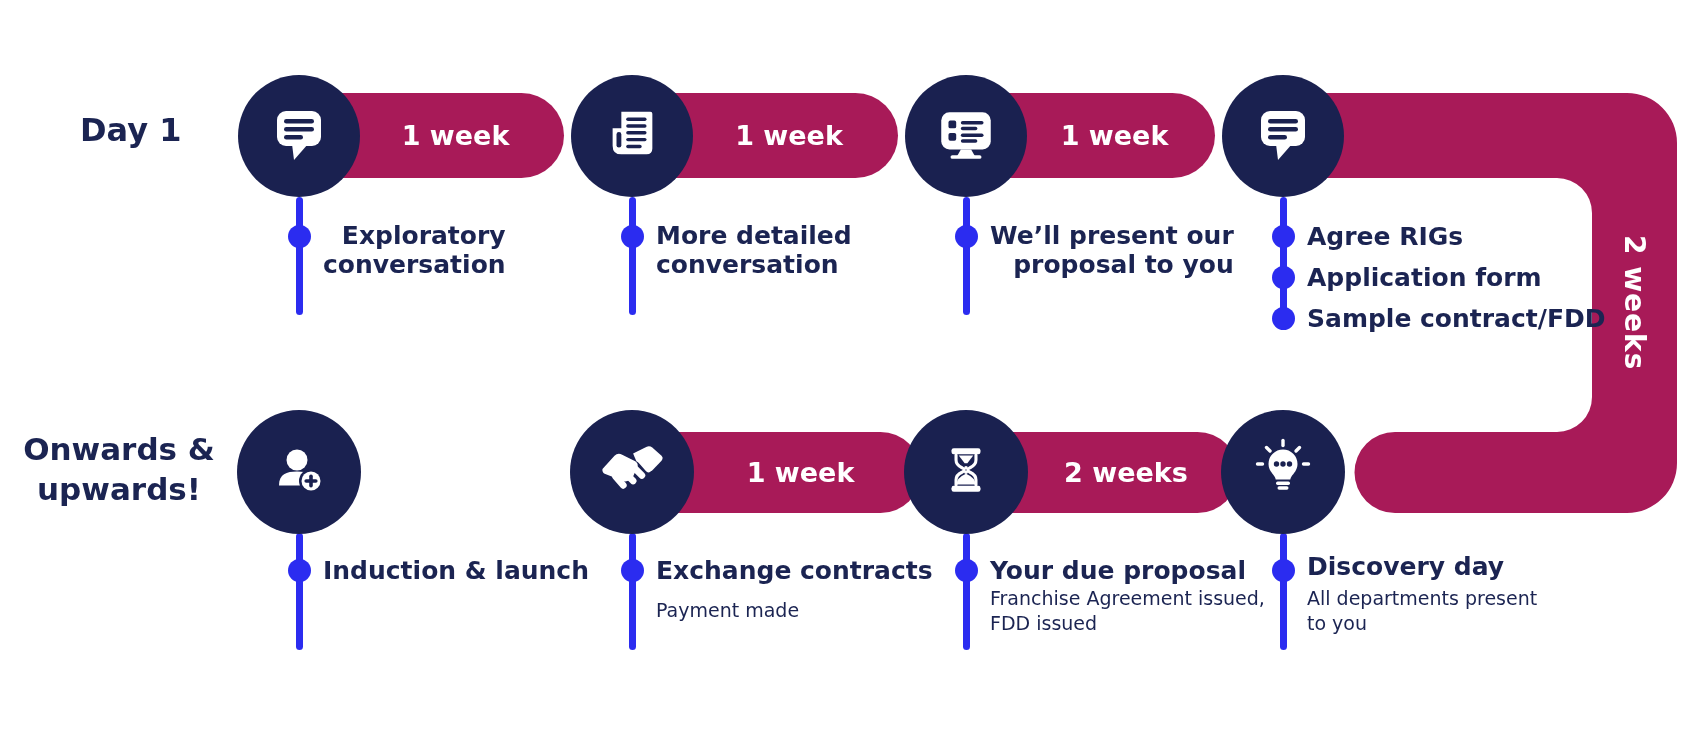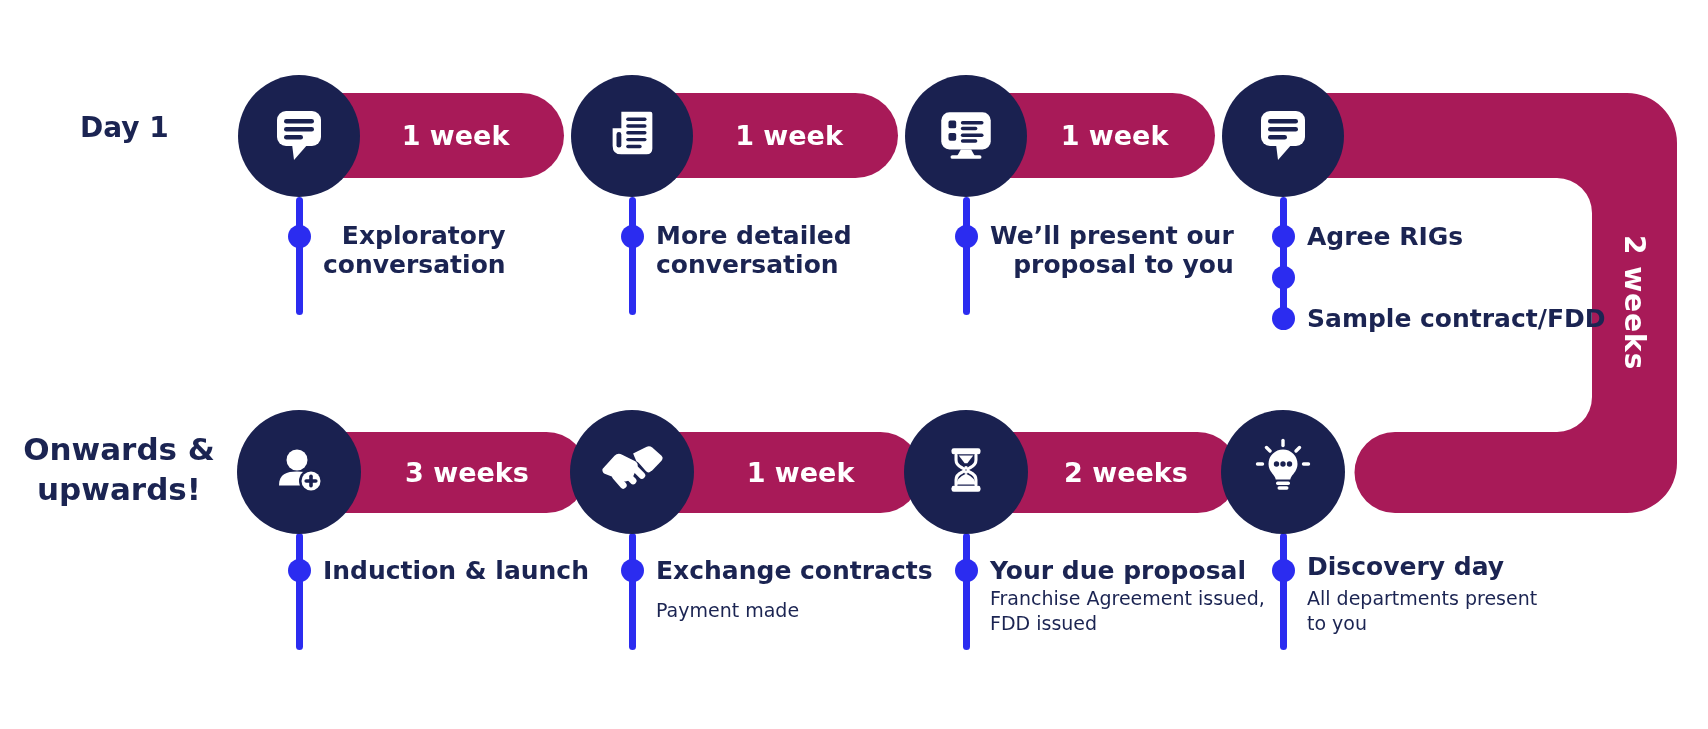--- a/index.html
+++ b/index.html
@@ -20,21 +20,21 @@
   .plabel{flex:1;text-align:center;color:#ffffff;font-weight:bold;font-size:27px;padding-left:56px;padding-right:8px;}
   .circle{position:absolute;background:var(--navy);border-radius:50%;display:flex;align-items:center;justify-content:center;z-index:3;}
   .circle.top{width:122px;height:122px;top:75px;}
   .circle.bottom{width:124px;height:124px;top:410px;}
   .vline{position:absolute;width:7px;background:var(--blue);border-radius:4px;z-index:1;}
   .dot{position:absolute;width:23px;height:23px;background:var(--blue);border-radius:50%;z-index:2;}
   .steptext{position:absolute;color:var(--text);font-weight:bold;font-size:25px;line-height:29px;white-space:pre-line;z-index:2;}
   .bullet-text{position:absolute;color:var(--text);font-weight:bold;font-size:25px;line-height:27px;white-space:nowrap;z-index:2;}
   .subtext{position:absolute;color:var(--text);font-weight:normal;font-size:19px;line-height:25px;white-space:pre-line;z-index:2;}
   .rowlabel{position:absolute;color:var(--text);font-weight:bold;white-space:pre-line;z-index:2;}
-  .rowlabel.day1{left:80px;top:111px;font-size:28px;}
+  .rowlabel.day1{left:80px;top:111px;font-size:32px;}
   .rowlabel.onwards{left:16px;top:429px;width:206px;font-size:31px;line-height:40px;text-align:center;}
   .vlabel{position:absolute;left:1592px;top:93px;width:85px;height:420px;display:flex;align-items:center;justify-content:center;z-index:2;}
   .vlabel span{writing-mode:vertical-rl;color:#fff;font-weight:bold;font-size:28px;letter-spacing:1px;}
 </style>
 </head>
 <body>
 
 <div class="canvas">
 
   <svg class="band" width="1708" height="729" viewBox="0 0 1708 729">
@@ -51,23 +51,20 @@
   <div class="pill top" style="left:299px;width:265px;">
     <span class="plabel">1 week</span>
   </div>
   <div class="pill top" style="left:632px;width:266px;">
     <span class="plabel">1 week</span>
   </div>
   <div class="pill top" style="left:966px;width:249px;">
     <span class="plabel">1 week</span>
   </div>
 
-  <div class="pill bottom" style="left:299px;width:288px;">
-    <span class="plabel">3 weeks</span>
-  </div>
   <div class="pill bottom" style="left:632px;width:289px;">
     <span class="plabel">1 week</span>
   </div>
   <div class="pill bottom" style="left:966px;width:272px;">
     <span class="plabel">2 weeks</span>
   </div>
 
   <div class="vline" style="left:295.5px;top:197px;height:118px;"></div>
   <div class="vline" style="left:628.5px;top:197px;height:118px;"></div>
   <div class="vline" style="left:962.5px;top:197px;height:118px;"></div>
@@ -229,20 +226,21 @@
     </span>
   </div>
 
   <div class="steptext" style="left:323px;top:221px;text-align:right;">Exploratory
 conversation</div>
   <div class="steptext" style="left:656px;top:221px;">More detailed
 conversation</div>
   <div class="steptext" style="left:990px;top:221px;text-align:right;">We’ll present our
 proposal to you</div>
   <div class="bullet-text" style="left:1307px;top:223px;">Agree RIGs</div>
+  <div class="bullet-text" style="left:1307px;top:264px;">Application form</div>
   <div class="bullet-text" style="left:1307px;top:305px;">Sample contract/FDD</div>
 
   <div class="steptext" style="left:323px;top:556px;">Induction &amp; launch</div>
   <div class="steptext" style="left:656px;top:556px;">Exchange contracts</div>
   <div class="subtext" style="left:656px;top:586px;margin-top:12px;">Payment made</div>
   <div class="steptext" style="left:990px;top:556px;">Your due proposal</div>
   <div class="subtext" style="left:990px;top:586px;">Franchise Agreement issued,
 FDD issued</div>
   <div class="steptext" style="left:1307px;top:532px;margin-top:20px;">Discovery day</div>
   <div class="subtext" style="left:1307px;top:586px;">All departments present

